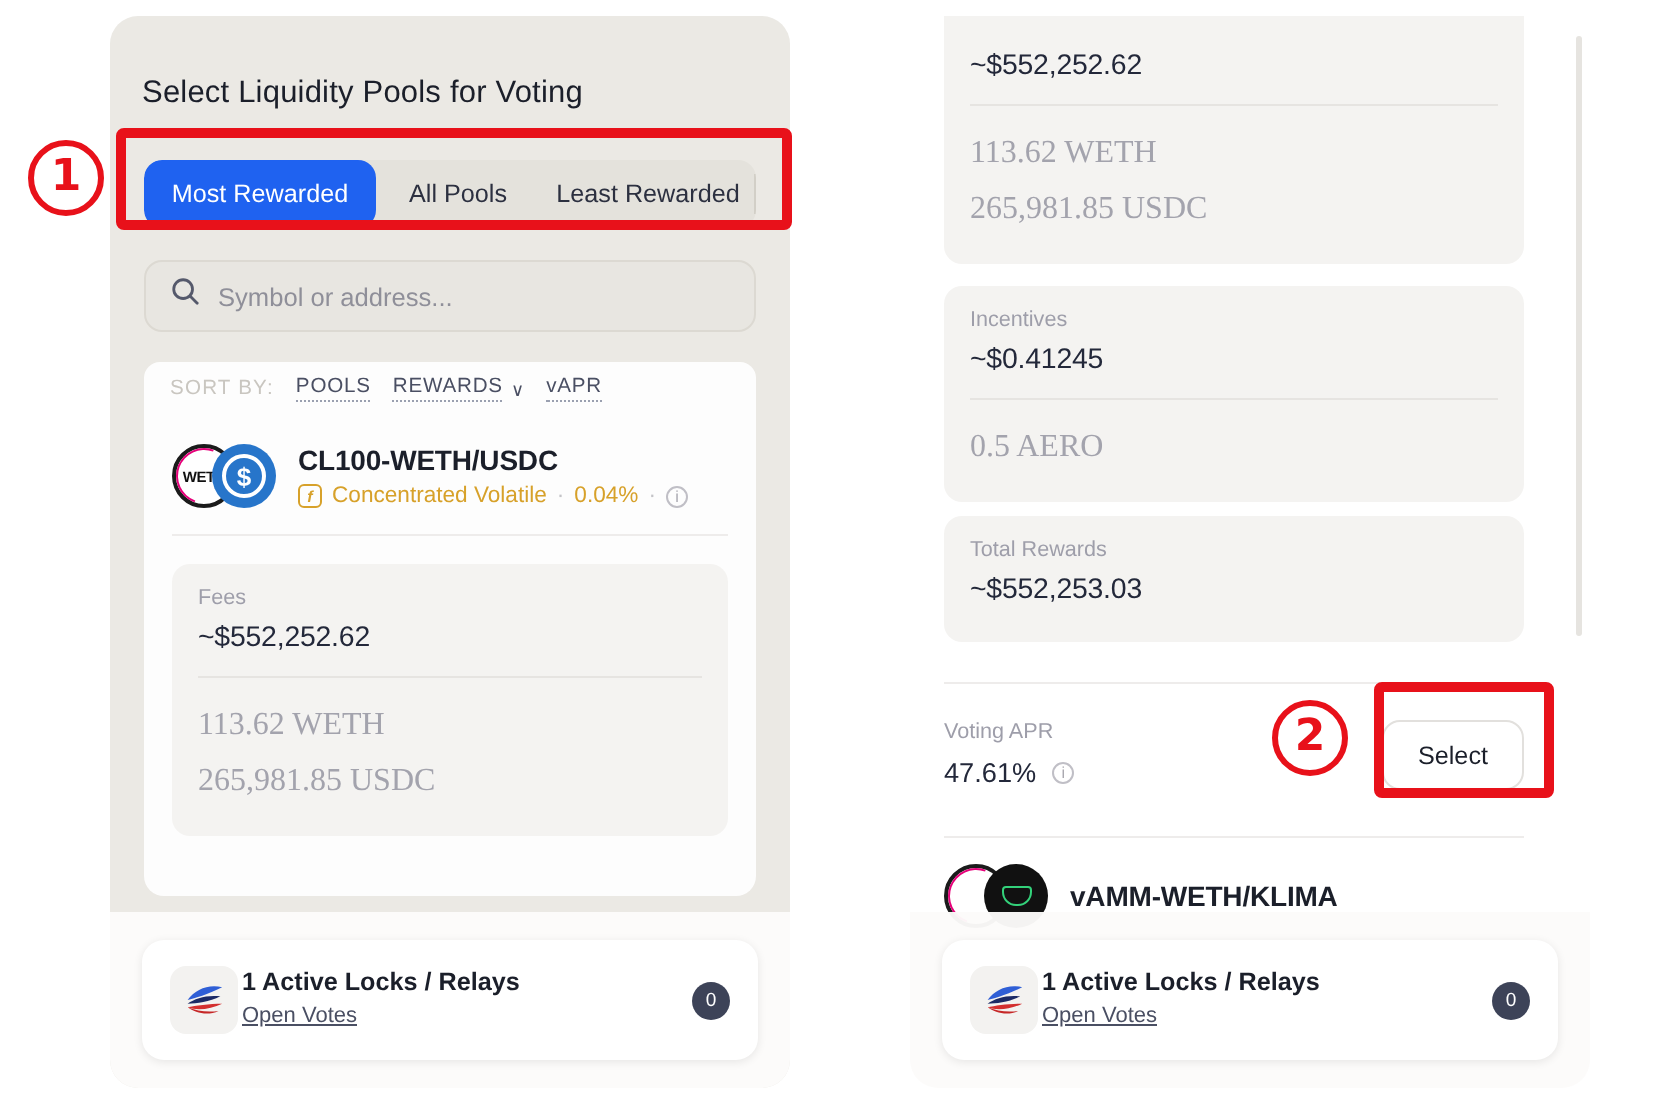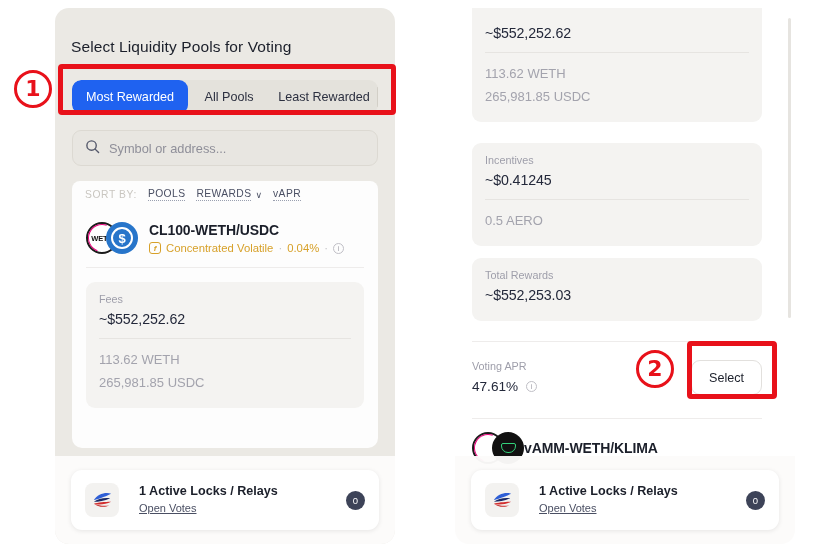--- a/index.html
+++ b/index.html
@@ -124,59 +124,59 @@
 
   .stat-box {
     margin: 14px 14px 0 14px;
     background: #f4f3f1;
     border-radius: 9px;
     padding: 11px 13px 13px 13px;
   }
   .stat-label { font-size: 10.8px; color: #9e9eaa; }
   .stat-value { font-size: 14.2px; color: #23283a; margin-top: 6px; letter-spacing:-.1px; }
   .stat-hr { height:1px; background:#e6e4e1; margin: 11px 0 10px 0; }
-  .stat-line { font-size: 13px; color: #a3a3ad; line-height: 1.75; }
+  .stat-line { font-size: 16px; color: #a3a3ad; line-height: 1.75; font-family: Liberation Serif, serif; }
 
   
   .bottom-wrap {
     position:absolute; left:0; bottom:0; width:340px; height:88px;
     background: rgba(252,251,250,.97);
   }
   .bottom-card {
     position:absolute; left:16px; top:14px; width:308px; height:60px;
     background:#ffffff; border-radius:11px;
     box-shadow: 0 1px 5px rgba(0,0,0,.09);
     display:flex; align-items:center; padding: 0 14px;
   }
   .relay-logo {
     width:34px; height:34px; border-radius:8px; background:#f3f2f0;
     flex:none; display:flex; align-items:center; justify-content:center; overflow:hidden;
   }
-  .bottom-text { margin-left: 20px; flex:1; }
+  .bottom-text { margin-left: 2px; flex:1; }
   .bottom-title { font-size: 12.6px; font-weight:bold; color:#1b1f2a; }
   .bottom-link { font-size: 11px; color:#4a4f63; text-decoration: underline; margin-top:3px; display:inline-block; }
   .count-pill {
     width:19px; height:19px; border-radius:50%; background:#3d4358;
     color:#fff; font-size:9.5px; display:flex; align-items:center; justify-content:center; flex:none;
   }
 
   
   .rp-stat { position:absolute; left:17px; width:290px; background:#f4f3f1; border-radius:9px; padding: 11px 13px 13px 13px; }
   .rp-divider { position:absolute; left:17px; width:290px; height:1px; background:#eeeceb; }
   .rp-apr-label { position:absolute; left:17px; top:352px; font-size:10.8px; color:#9e9eaa; }
   .rp-apr-value { position:absolute; left:17px; top:371px; font-size:13.6px; color:#23283a; display:flex; align-items:center; gap:8px; }
 
   .select-btn {
     position:absolute; left:236px; top:352px; width:71px; height:35px;
     background:#fff; border:1px solid #e2e0dd; border-radius:9px;
     display:flex; align-items:center; justify-content:center;
     font-size:12.6px; color:#1b1f2a;
   }
 
-  .next-pool { position:absolute; left:17px; top:424px; display:flex; align-items:center; gap:0; }
+  .next-pool { position:absolute; left:17px; top:424px; display:flex; align-items:center; gap:11px; }
   .tok-klima { left:20px; background:#111111; display:flex; align-items:center; justify-content:center; }
   .tok-klima .leaf {
     width:15px; height:10px; border:1.6px solid #33d17a; border-radius:2px 2px 7px 7px;
   }
 
   
   .rp-scroll {
     position:absolute; right:4px; top:10px; width:3px; height:300px;
     background:#e6e4e0; border-radius:2px;
   }

